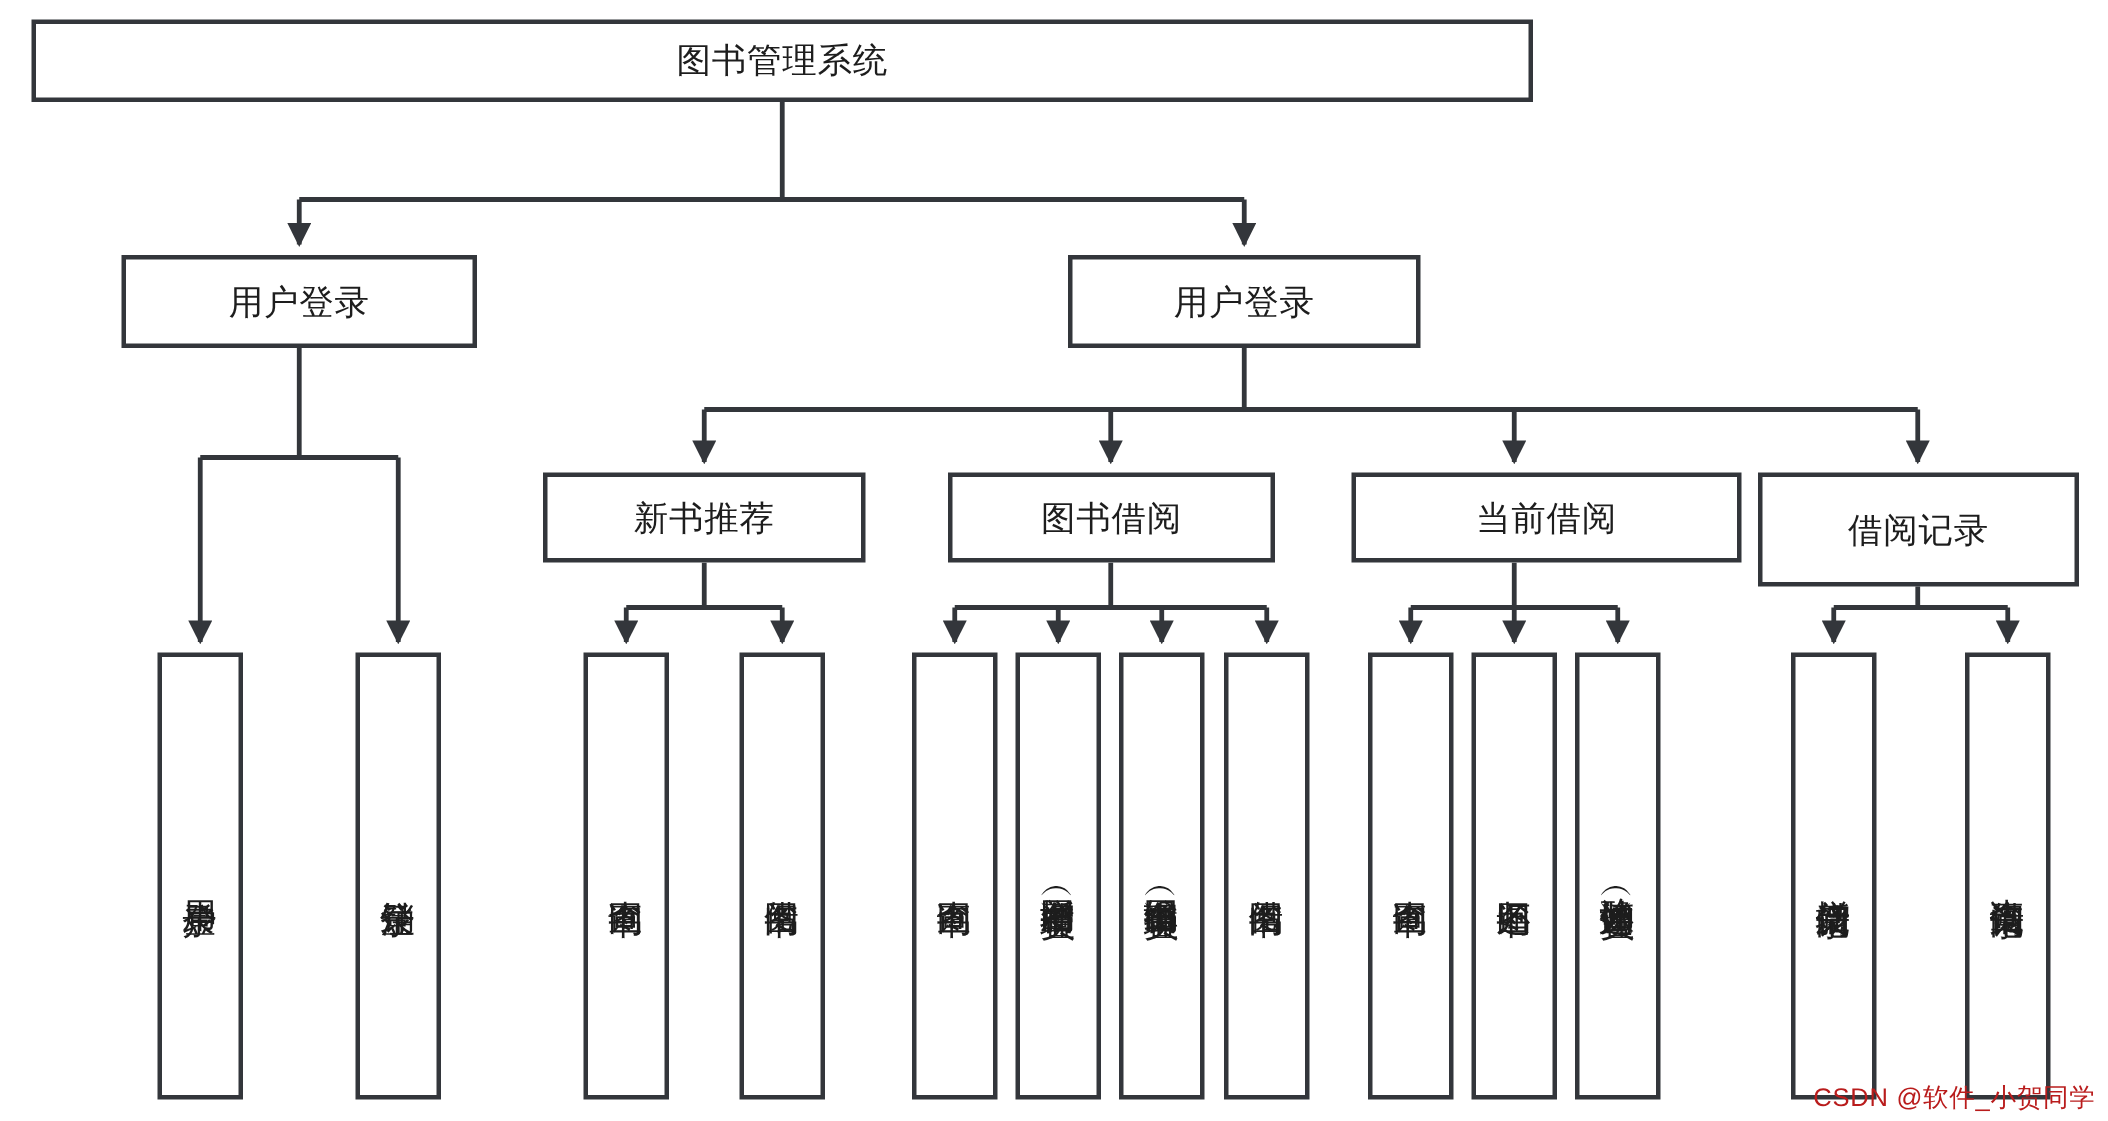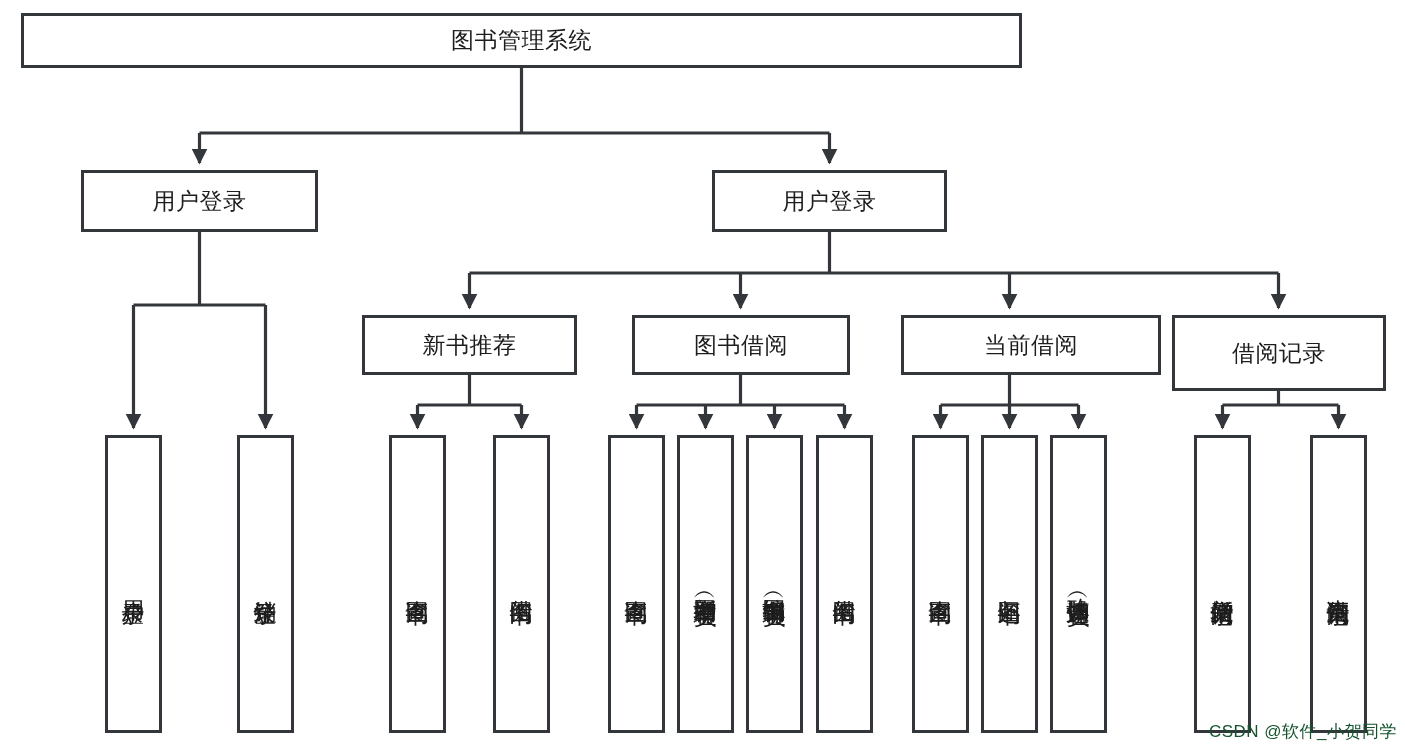--- a/index.html
+++ b/index.html
@@ -54,21 +54,21 @@
     top: 0;
     width: 1405px;
     height: 747px;
     pointer-events: none;
   }
   .watermark {
     position: absolute;
     right: 8px;
     bottom: 4px;
     font-size: 17px;
-    color: #14532d;
+    color: #b91c1c;
     white-space: nowrap;
     letter-spacing: 0.5px;
   }
 </style>
 </head>
 <body>
 
 <div id="canvas">
 
   <svg class="links" viewBox="0 0 1405 747" xmlns="http://www.w3.org/2000/svg">

